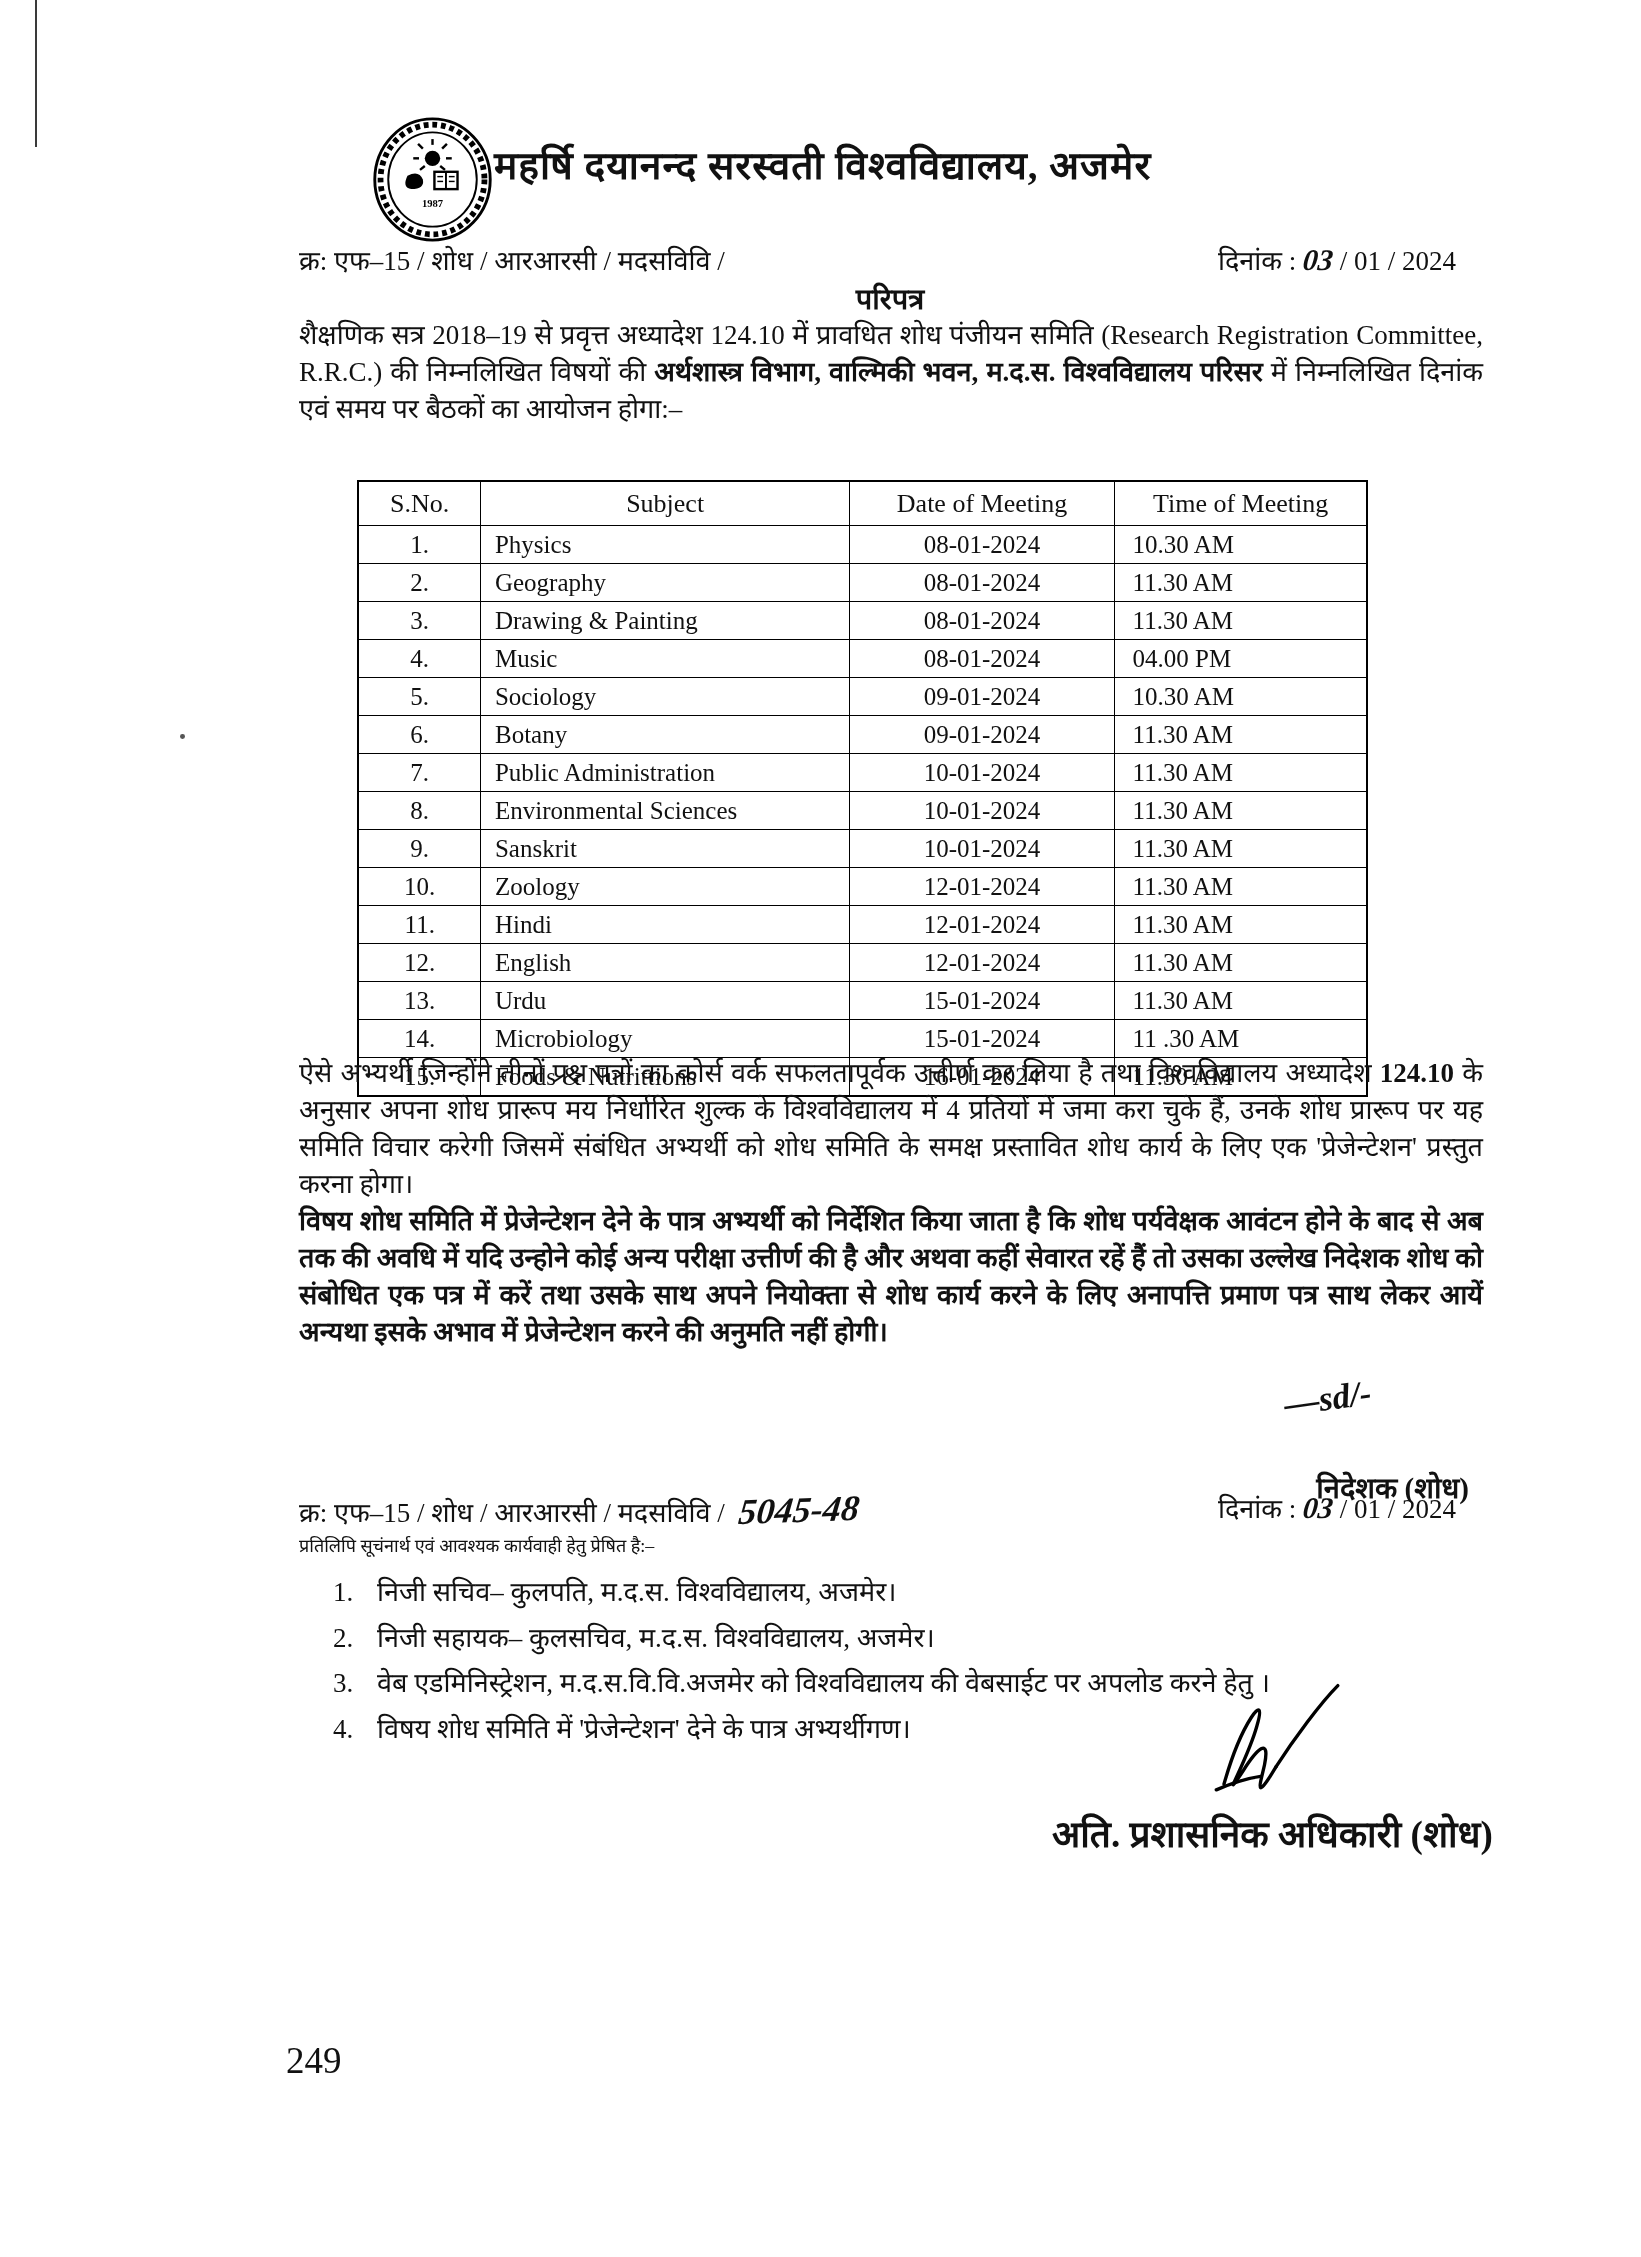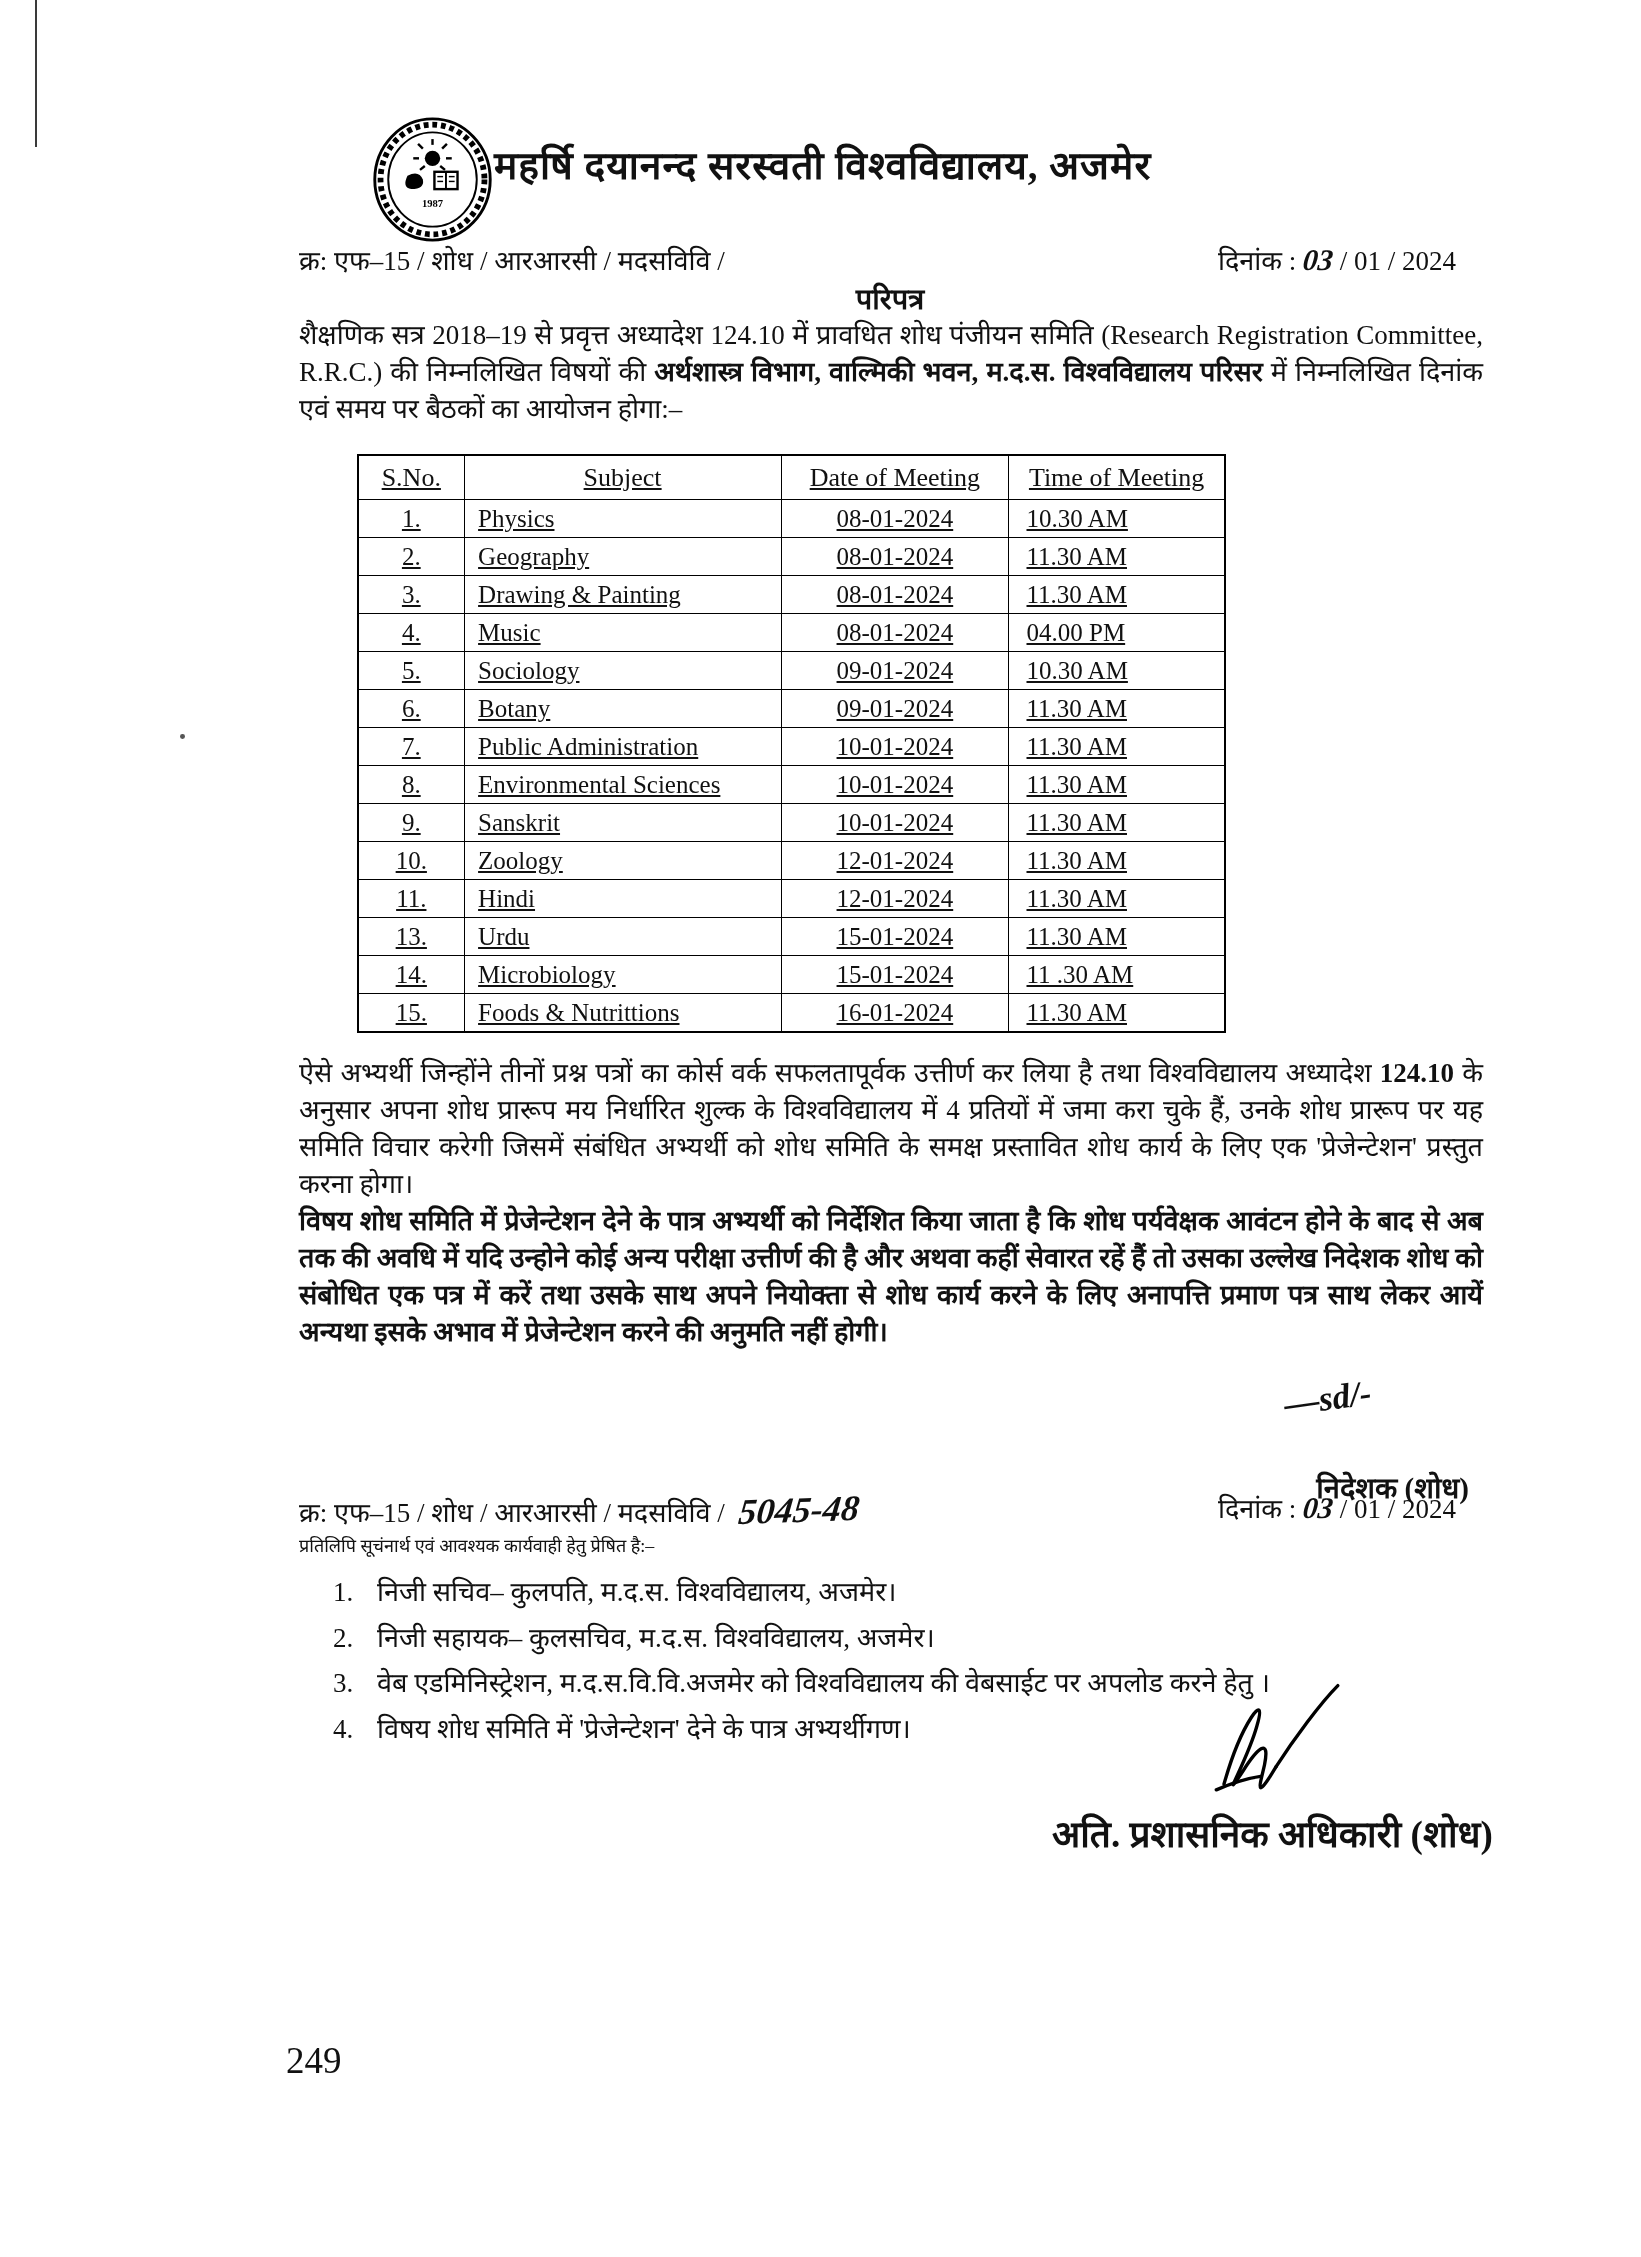--- a/index.html
+++ b/index.html
@@ -16,21 +16,21 @@
   .ref-row{left:299px;top:241px;width:1182px;display:flex;justify-content:space-between;font-size:27px;}
   .ref-row .right{padding-right:25px;white-space:nowrap;}
   .hand{font-style:italic;font-weight:bold;display:inline-block;transform:skewX(-6deg);}
   .hand-day{font-size:30px;}
   .circ-title{left:299px;top:278px;width:1182px;text-align:center;font-weight:bold;font-size:29px;}
   
   .para-block{left:299px;top:317px;width:1184px;font-size:27px;line-height:37px;text-align:justify;}
   .para-block p{margin:0;}
   .bold{font-weight:bold;}
   
-  table.meet{left:357px;top:454px;width:869px;border-collapse:collapse;position:absolute;font-size:25px;text-decoration:underline;}
+  table.meet{left:357px;top:480px;width:1011px;border-collapse:collapse;position:absolute;font-size:25px;}
   table.meet th,table.meet td{border:1.9px solid #000;font-weight:normal;}
   table.meet{border:2.9px solid #000;}
   table.meet th{height:41px;text-align:center;font-size:26px;}
   table.meet td{height:35px;}
   th.h-sno{width:104px;} th.h-subject{width:319px;} th.h-date{width:229px;} th.h-time{width:217px;}
   td.cell-sno{text-align:center;}
   td.cell-subject{text-align:left;padding-left:13.5px;}
   td.cell-date{text-align:center;}
   td.cell-time{text-align:left;padding-left:17.4px;}
   
@@ -177,20 +177,26 @@
           <td class="cell-date">12-01-2024</td>
           <td class="cell-time">11.30 AM</td>
         </tr>
         <tr>
           <td class="cell-sno">11.</td>
           <td class="cell-subject">Hindi</td>
           <td class="cell-date">12-01-2024</td>
           <td class="cell-time">11.30 AM</td>
         </tr>
         <tr>
+          <td class="cell-sno">12.</td>
+          <td class="cell-subject">English</td>
+          <td class="cell-date">12-01-2024</td>
+          <td class="cell-time">11.30 AM</td>
+        </tr>
+        <tr>
           <td class="cell-sno">13.</td>
           <td class="cell-subject">Urdu</td>
           <td class="cell-date">15-01-2024</td>
           <td class="cell-time">11.30 AM</td>
         </tr>
         <tr>
           <td class="cell-sno">14.</td>
           <td class="cell-subject">Microbiology</td>
           <td class="cell-date">15-01-2024</td>
           <td class="cell-time">11 .30 AM</td>

